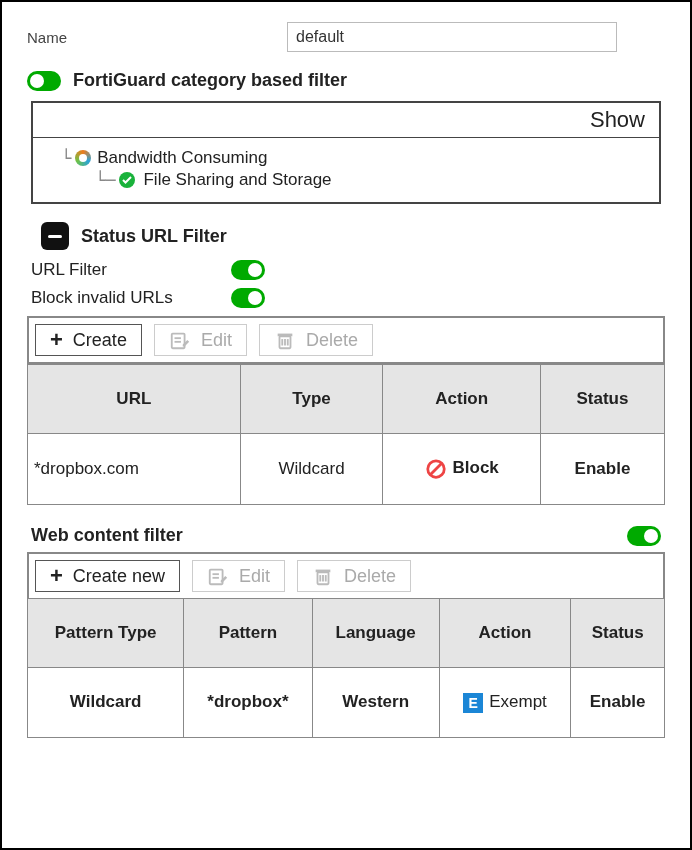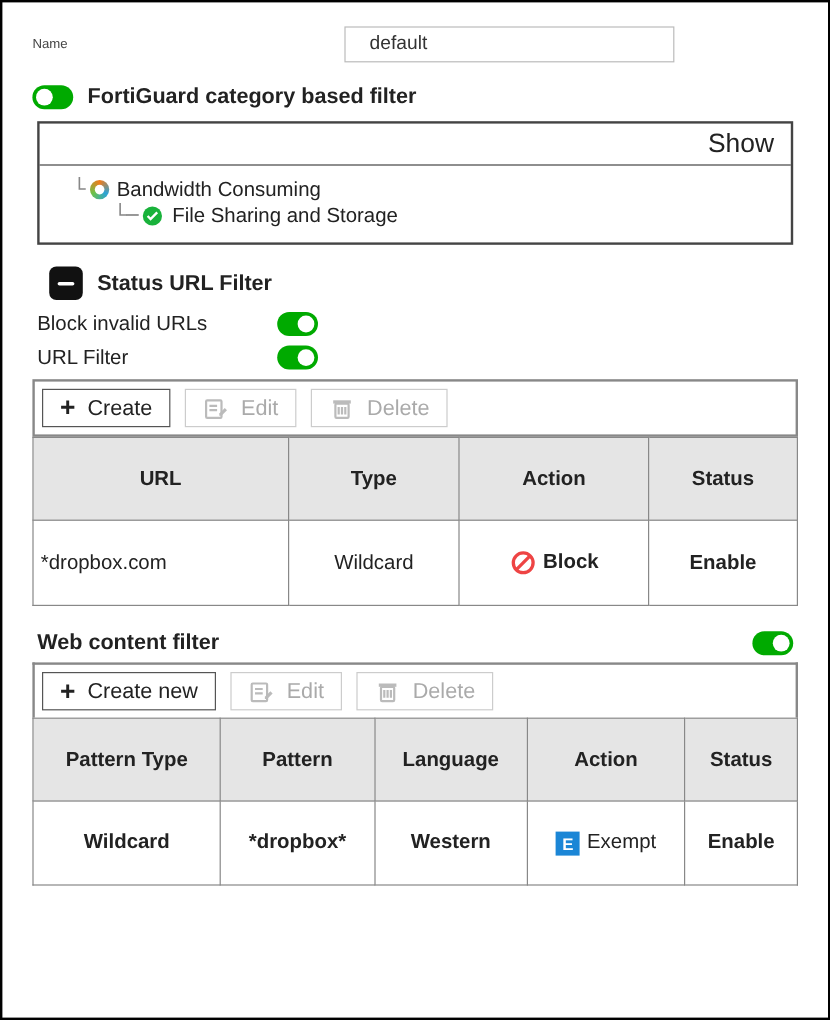--- a/index.html
+++ b/index.html
@@ -1,19 +1,19 @@
 <!DOCTYPE html>
 <html><head>
 <meta charset="utf-8">
 <style>
   html,body{margin:0;padding:0;font-family:Arial,Helvetica,sans-serif;font-size:15px;color:#222}
   .frame{box-sizing:border-box;width:692px;height:850px;border:2px solid #000;padding:20px 25px;position:relative}
   .row{display:flex;align-items:center;margin-bottom:14px}
-  .lbl{width:120px;color:#444;font-size:11px}
-  .textfield{border:1px solid #bbb;height:30px;width:275px;padding:3px 20px;font-size:16px;color:#333;box-sizing:border-box}
+  .lbl{width:120px;color:#444;font-size:15px}
+  .textfield{border:1px solid #bbb;height:30px;width:330px;padding:3px 8px;font-size:16px;color:#333;box-sizing:border-box}
   .textarea{border:1px solid #bbb;height:34px;width:330px;padding:3px 8px;font-size:16px;color:#333;box-sizing:border-box;resize:both;font-family:inherit}
   .counter{color:#888;font-size:14px;margin-left:10px}
   
   .toggle{width:34px;height:20px;border-radius:10px;background:#0a0;position:relative;display:inline-block;vertical-align:middle}
   .toggle::after{content:"";position:absolute;width:14px;height:14px;background:#fff;border-radius:50%;top:3px}
   .toggle.on::after{left:3px}
   .toggle.right::after{left:17px}
   .section-toggle-row{display:flex;align-items:center;margin:18px 0 10px 0}
   .section-title{font-weight:bold;font-size:18px;margin-left:12px}
   
@@ -86,25 +86,25 @@
       </div>
     </div>
   </div>
 
   <div class="section-toggle-row" style="margin-top:18px;margin-left:14px">
     <span class="minus-badge"></span>
     <span class="section-title" style="margin-left:2px">Status URL Filter</span>
   </div>
 
   <div class="sub-row">
+    <span class="s-lbl">URL Filter</span>
+    <span class="toggle right"></span>
+  </div>
+  <div class="sub-row">
     <span class="s-lbl">Block invalid URLs</span>
-    <span class="toggle right"></span>
-  </div>
-  <div class="sub-row">
-    <span class="s-lbl">URL Filter</span>
     <span class="toggle right"></span>
   </div>
 
   <div class="toolbar">
     <span class="btn">
       <span class="plus">+</span>
       <span>Create</span>
     </span>
     <span class="btn disabled">
       <svg class="ic" viewBox="0 0 24 24">

